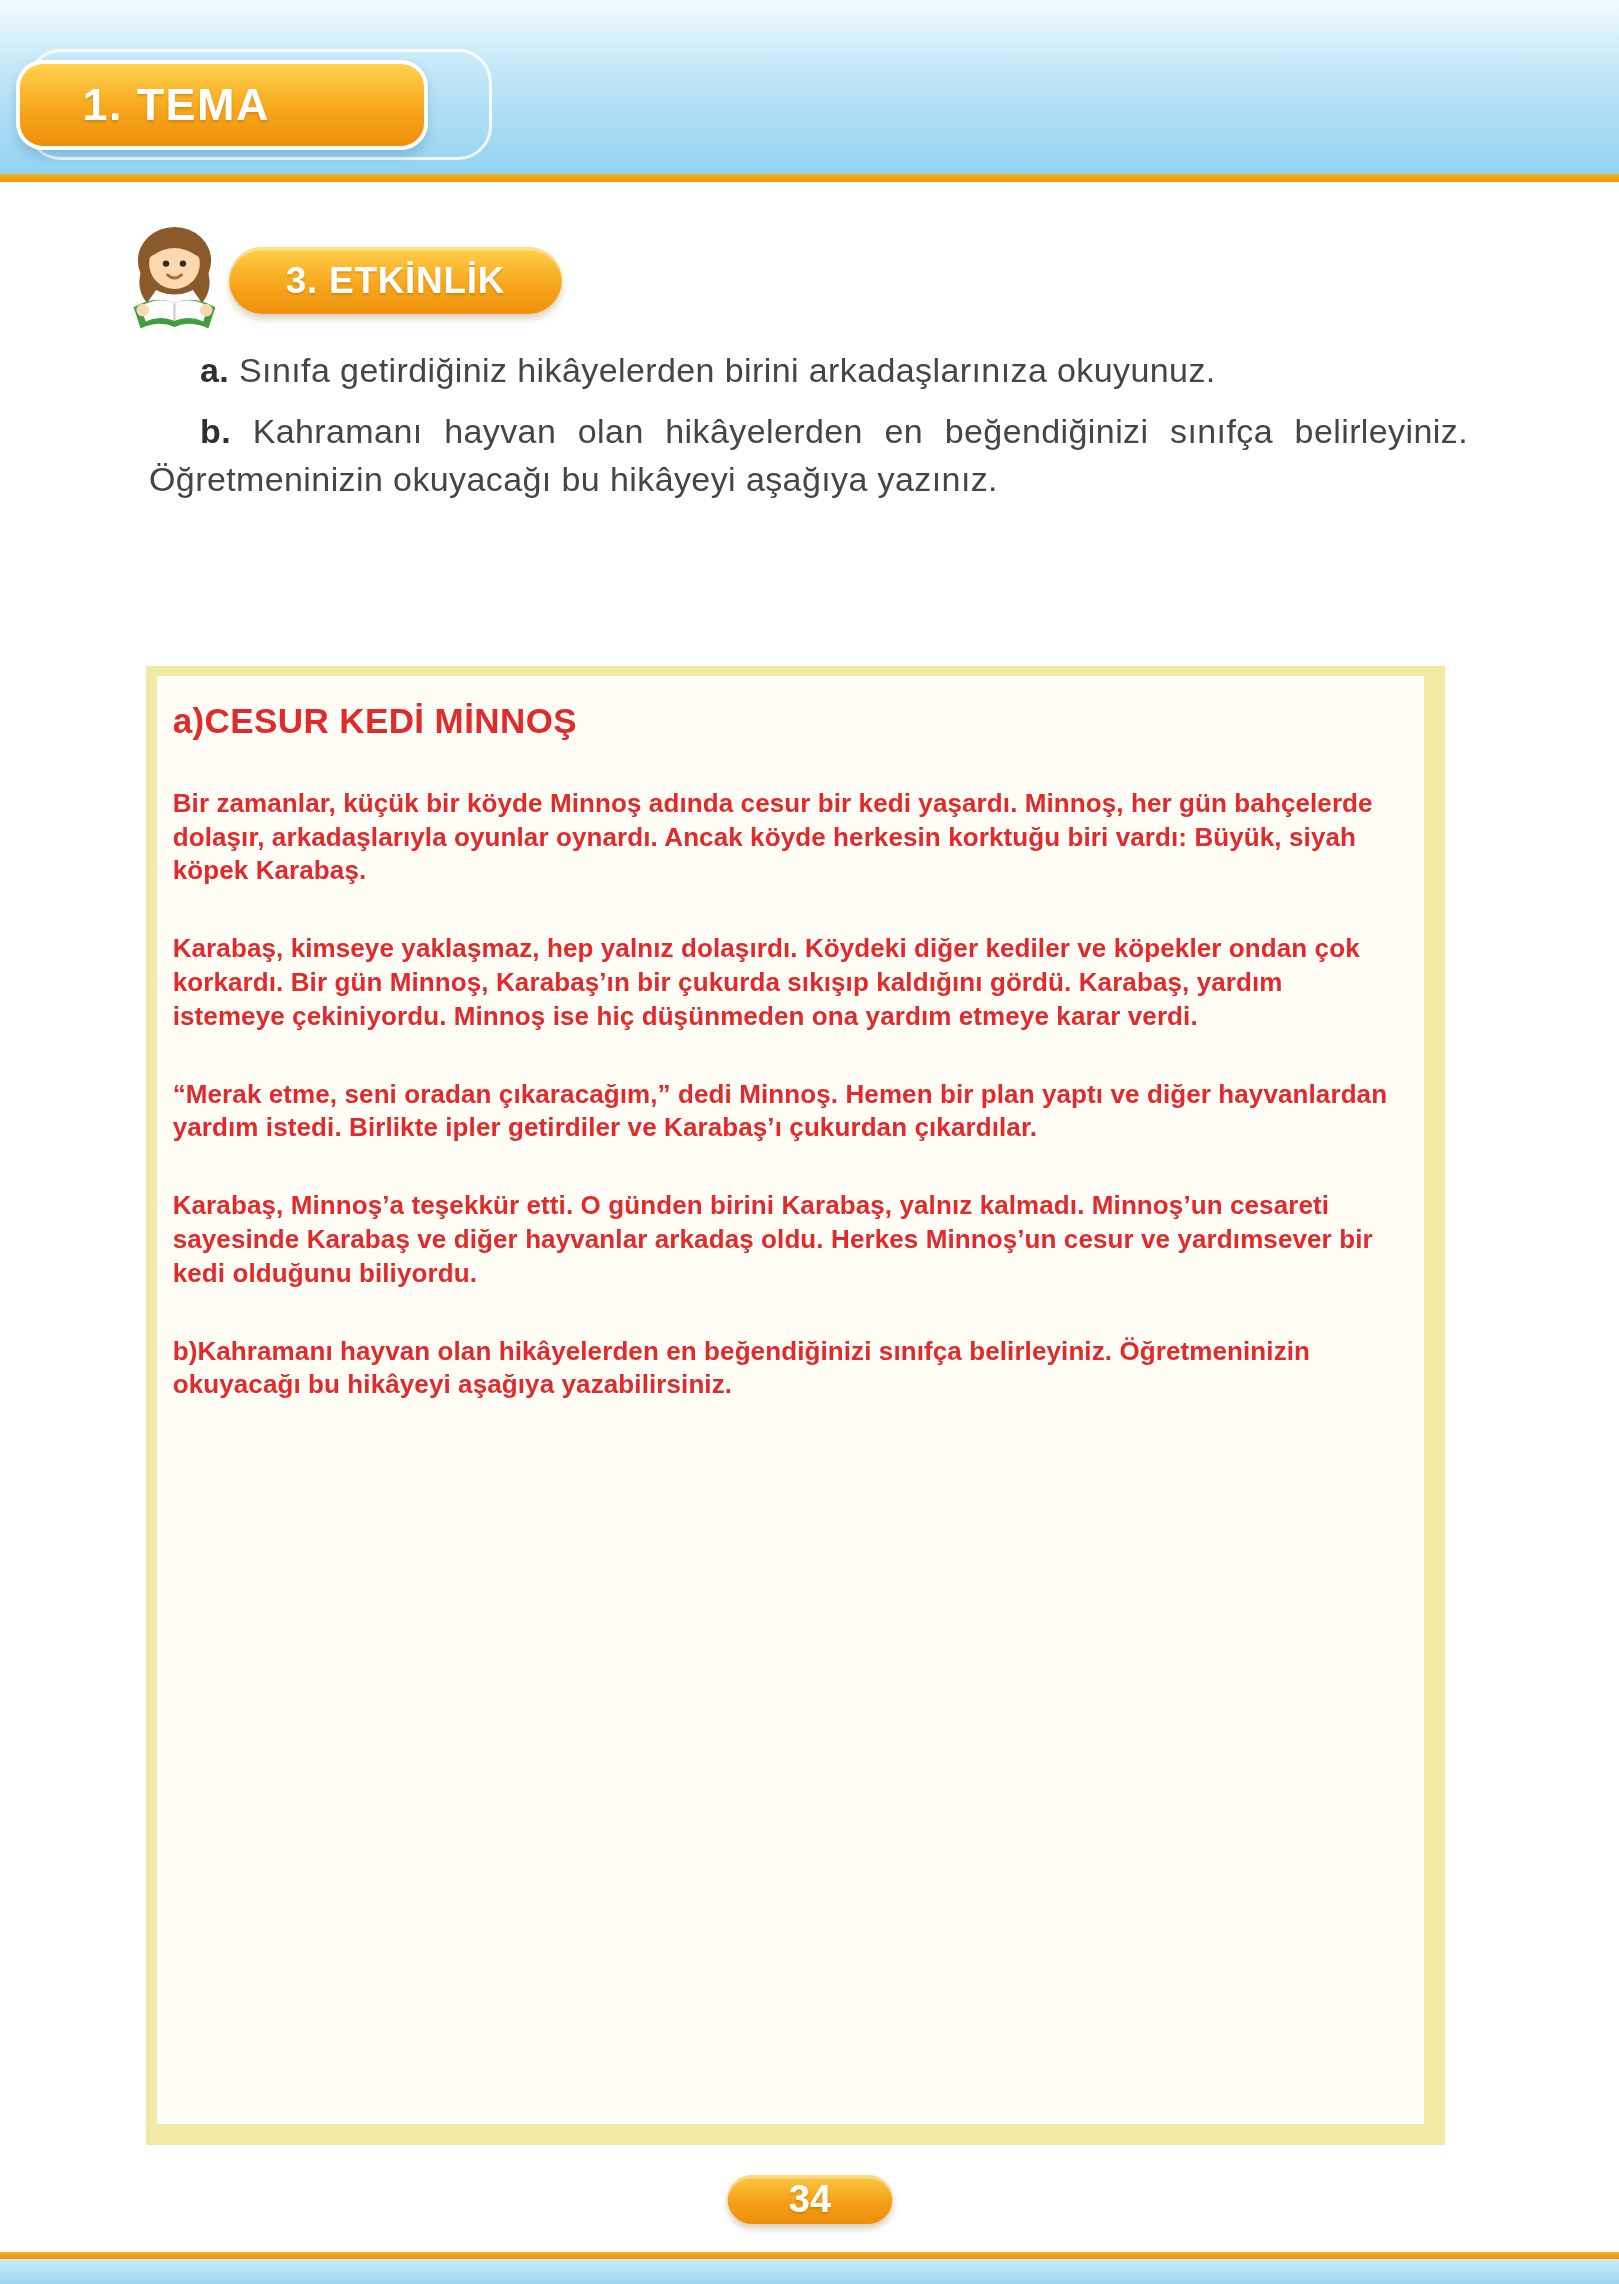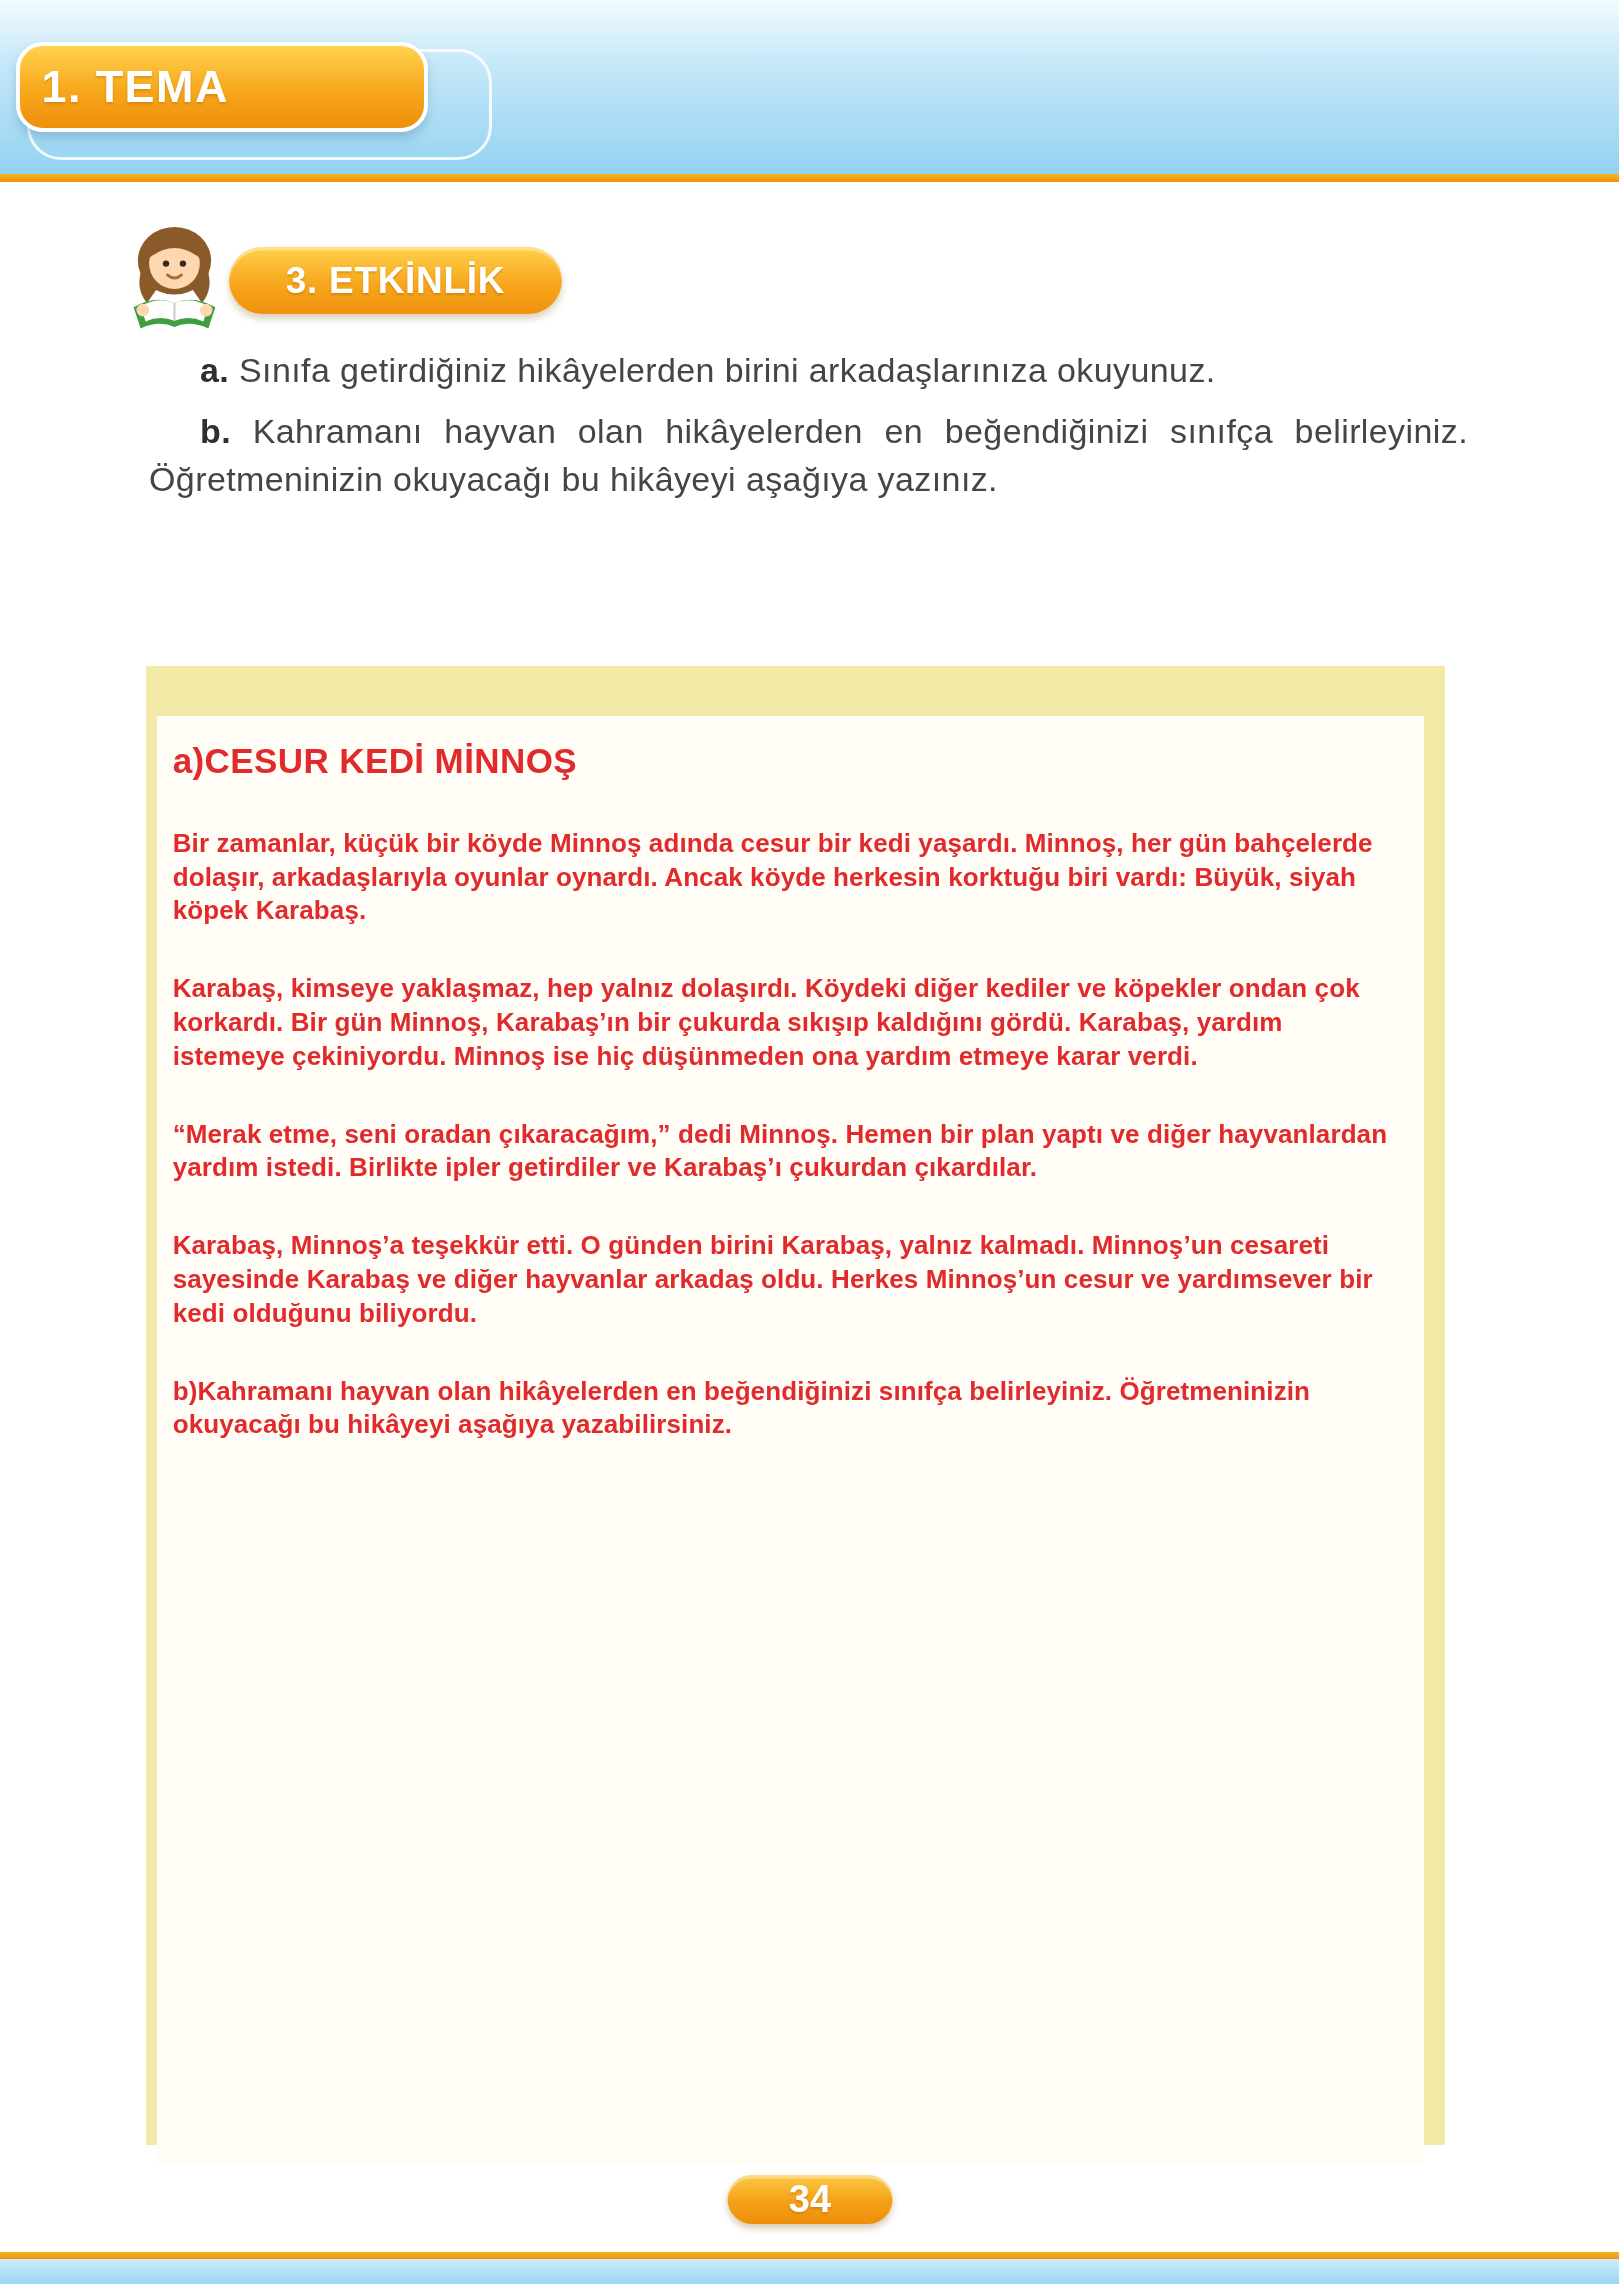--- a/index.html
+++ b/index.html
@@ -32,29 +32,29 @@
   }
   .tema-tab-outline {
     position: absolute;
     left: 27px; top: 49px;
     width: 465px; height: 111px;
     border: 3.5px solid rgba(255,255,255,0.85);
     border-radius: 34px;
   }
   .tema-badge {
     position: absolute;
-    left: 15.5px; top: 42px;
+    left: 15.5px; top: 60px;
     width: 412px; height: 90px;
     background: linear-gradient(to bottom, #ffd24f 0%, #f7a71b 55%, #ee8f0c 100%);
     border: 4.9px solid #ffffff;
     border-radius: 27px;
     box-shadow: 0 5.6px 9.8px rgba(60,110,150,0.28);
     display: flex;
     align-items: center;
-    padding-left: 22px;
+    padding-left: 63px;
   }
   .tema-badge span {
     color: #ffffff;
     font-size: 45px;
     font-weight: bold;
     letter-spacing: 1.4px;
     text-shadow: 0 2.1px 2.8px rgba(160,90,0,0.35);
   }
 
   
@@ -110,21 +110,20 @@
     left: 146px; top: 666px;
     width: 1299px; height: 1479px;
     background: #f2e9a6;
     padding: 9.8px 21px 21px 11.2px;
   }
   .answer-inner {
     width: 100%; height: 100%;
     background: #fffdf6;
     padding: 25px 31px 28px 15.5px;
     overflow: hidden;
-    margin-top: 40px;
   }
   .answer-title {
     color: #e02a2c;
     font-size: 35px;
     font-weight: bold;
     margin-bottom: 46px;
     letter-spacing: 0.4px;
   }
   .answer-paragraph {
     color: #e02a2c;

